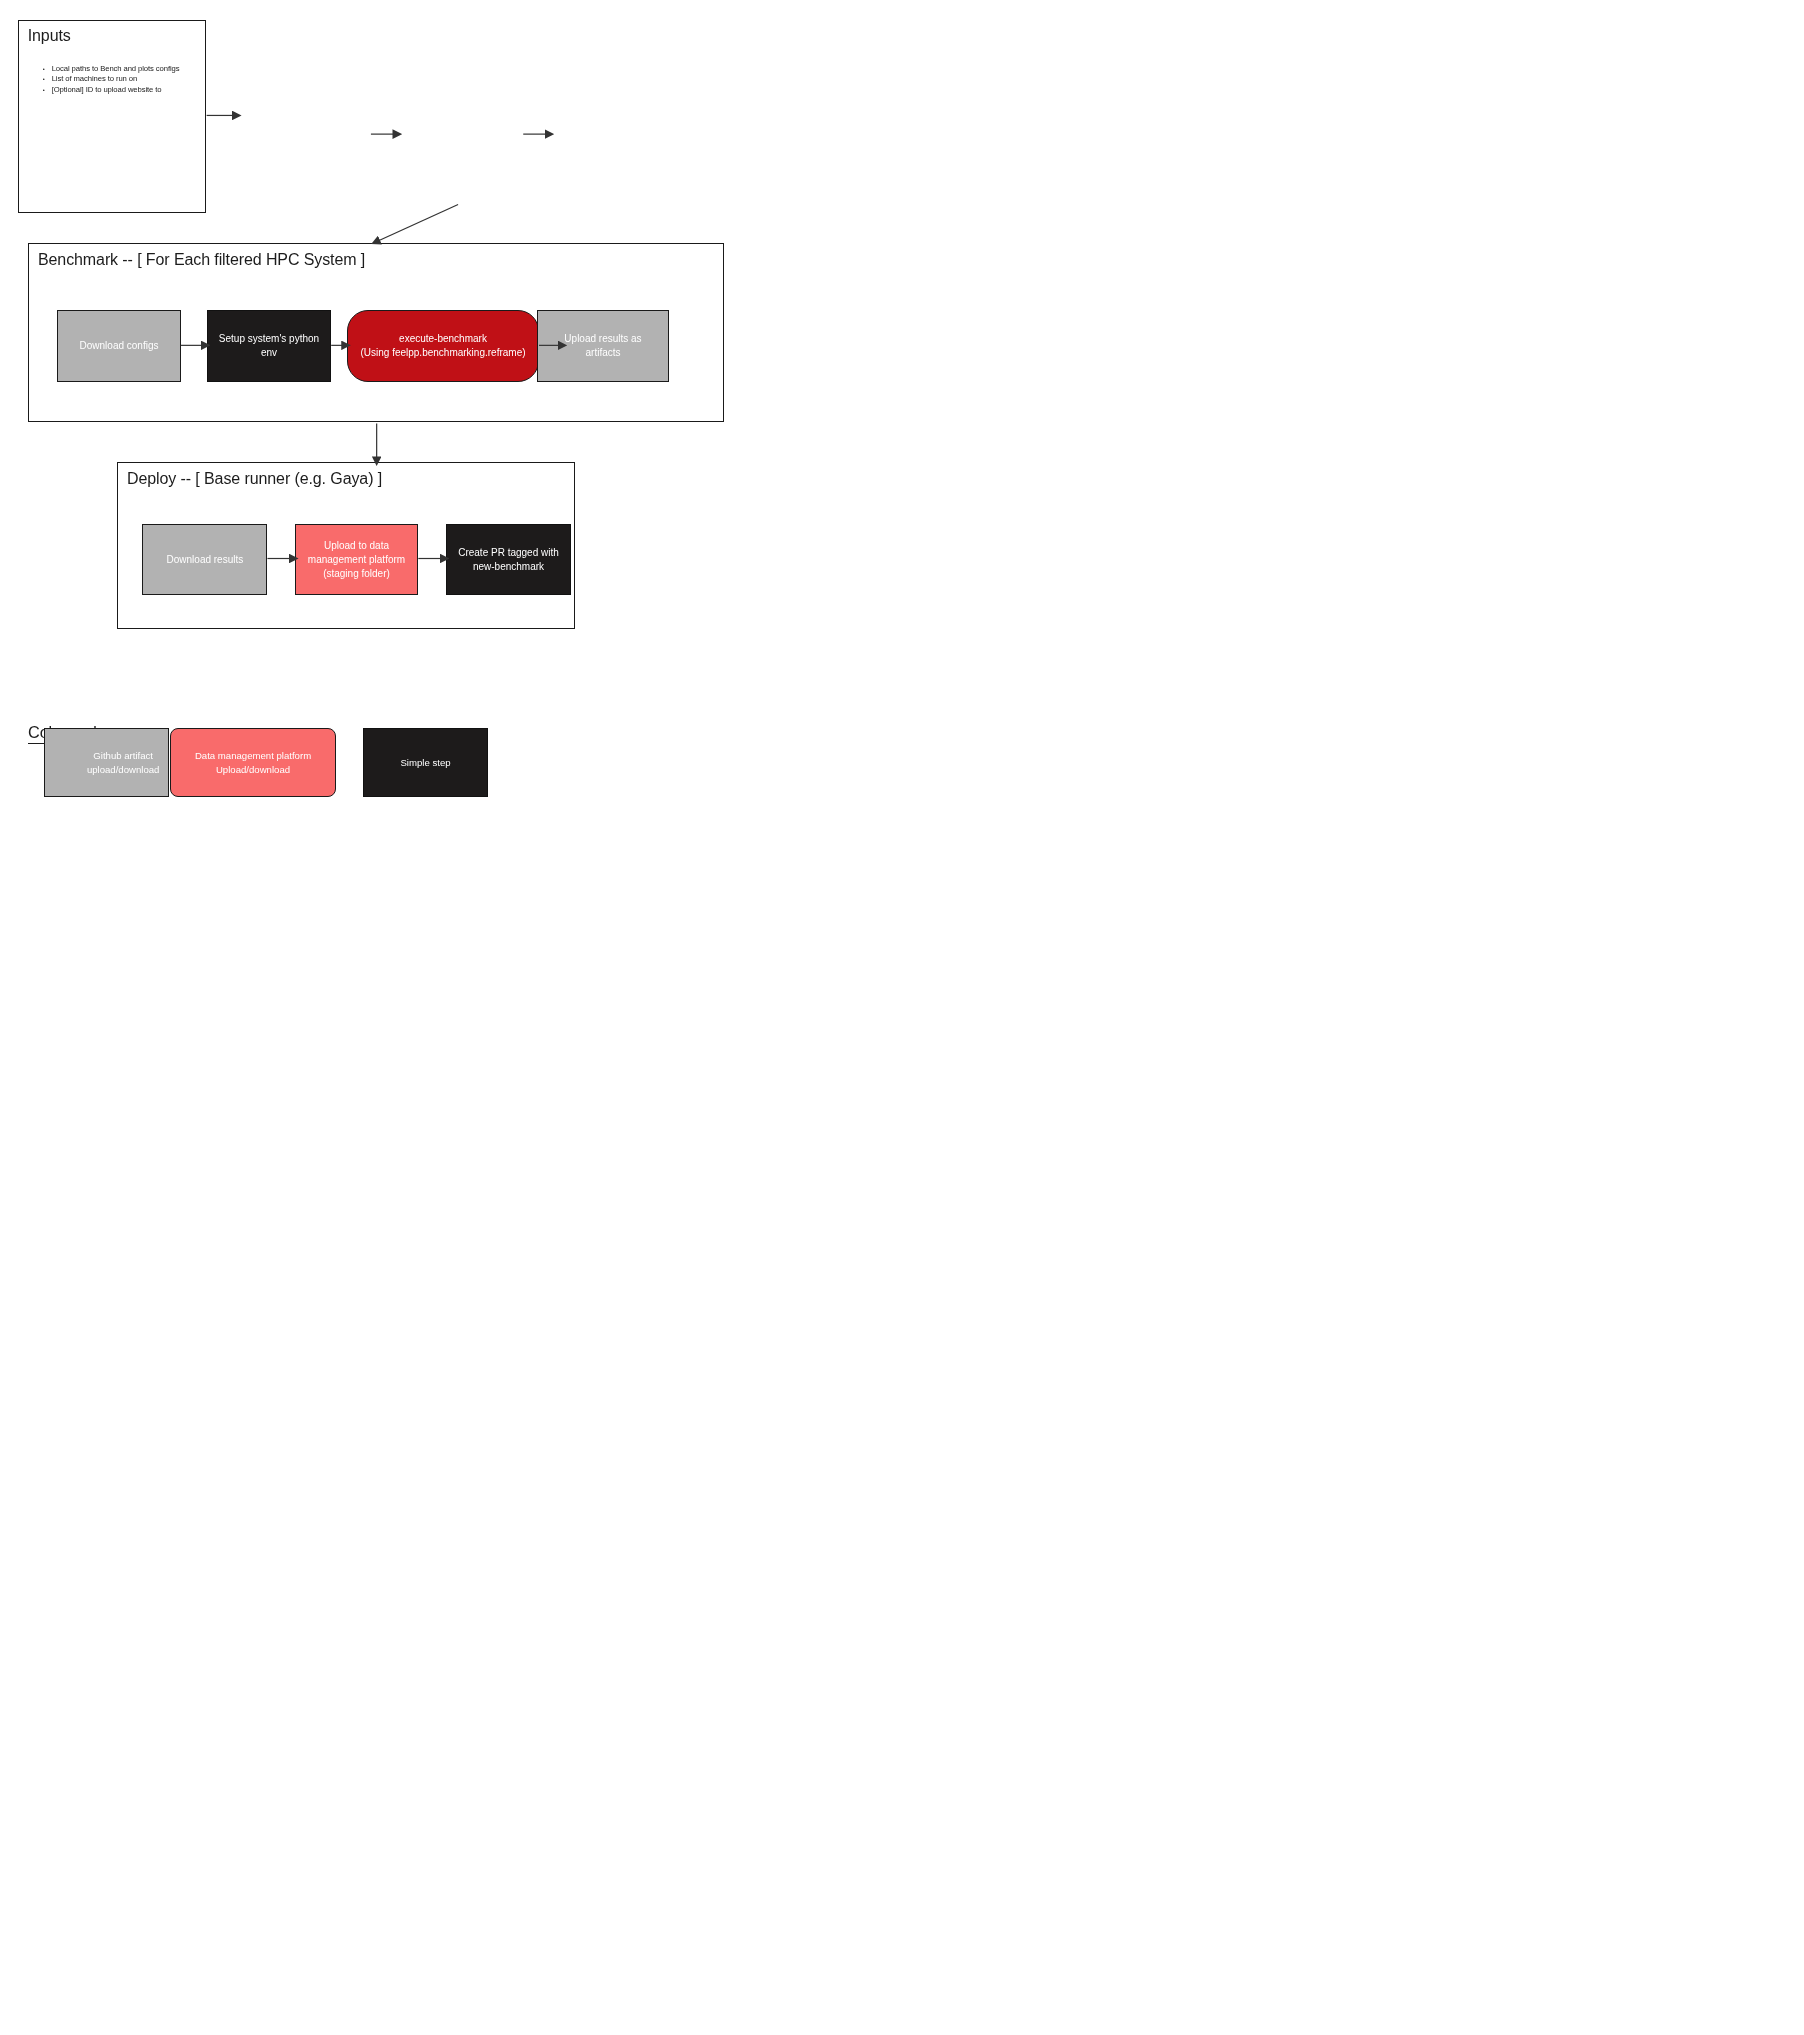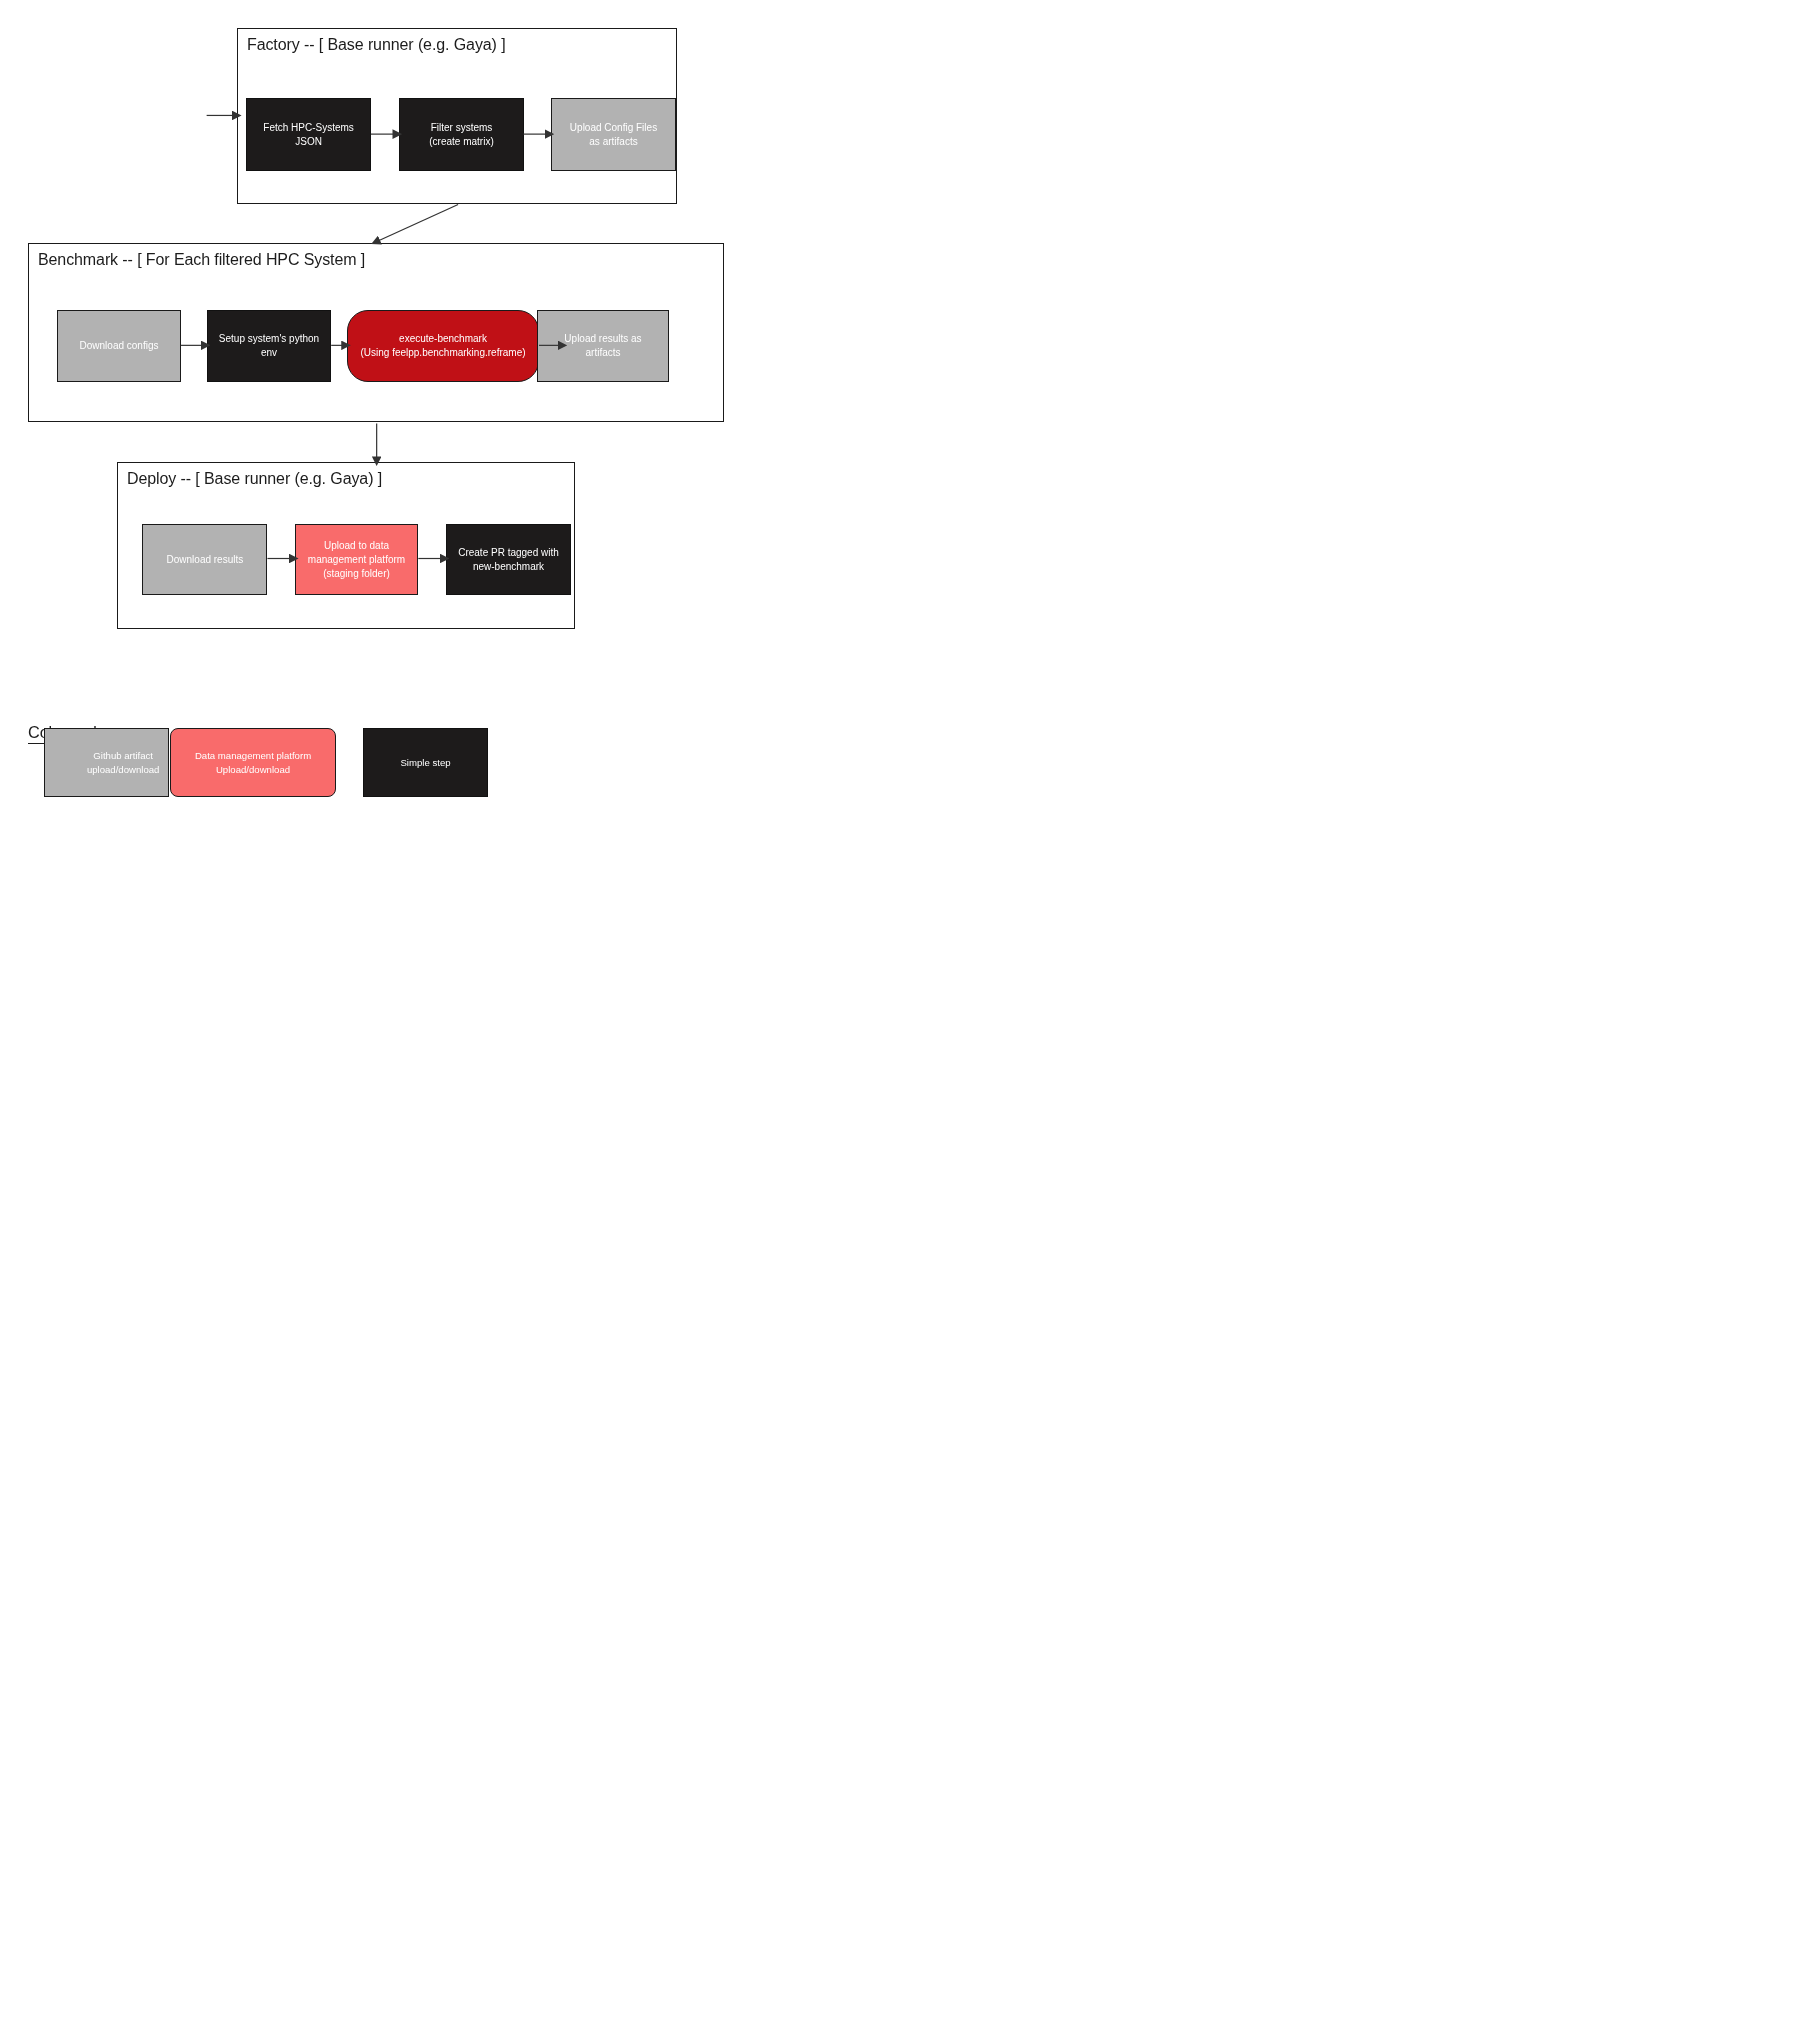--- a/index.html
+++ b/index.html
@@ -134,30 +134,29 @@
     width: 738px; height: 832px;
     pointer-events: none;
   }
   #flow-arrows line { stroke: var(--arrow, #333333); stroke-width: 2.5; }
 </style>
 </head>
 <body>
 
 <div id="canvas">
 
-
-  <div class="section" id="factory-section">
-    <div class="section-title">Factory -- [ Base runner (e.g. Gaya) ]</div>
-    <div class="step" id="factory-step-0" data-type="black">Fetch HPC-Systems
-JSON</div>
-    <div class="step" id="factory-step-1" data-type="black">Filter systems
-(create matrix)</div>
-    <div class="step" id="factory-step-2" data-type="gray">Upload Config Files
-as artifacts</div>
-  </div>
+  <div class="section" id="inputs-section">
+    <div class="section-title">Inputs</div>
+    <ul class="bullet-list">
+      <li>Local paths to Bench and plots configs</li>
+      <li>List of machines to run on</li>
+      <li>[Optional] ID to upload website to</li>
+    </ul>
+  </div>
+
 
   <div class="section" id="benchmark-section">
     <div class="section-title">Benchmark -- [ For Each filtered HPC System ]</div>
     <div class="step" id="benchmark-step-0" data-type="gray">Download configs</div>
     <div class="step" id="benchmark-step-1" data-type="black">Setup system's python
 env</div>
     <div class="step" id="benchmark-step-2" data-type="red">execute-benchmark
 (Using feelpp.benchmarking.reframe)</div>
     <div class="step" id="benchmark-step-3" data-type="gray">Upload results as
 artifacts</div>

